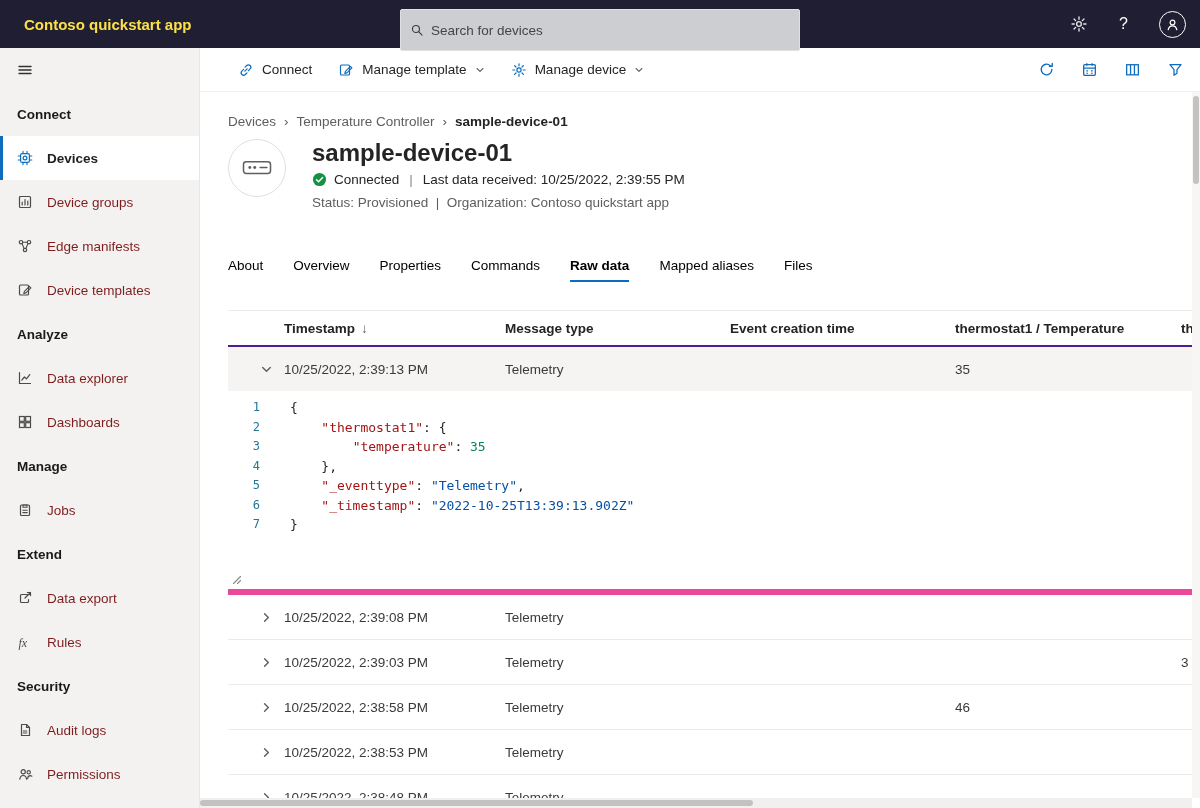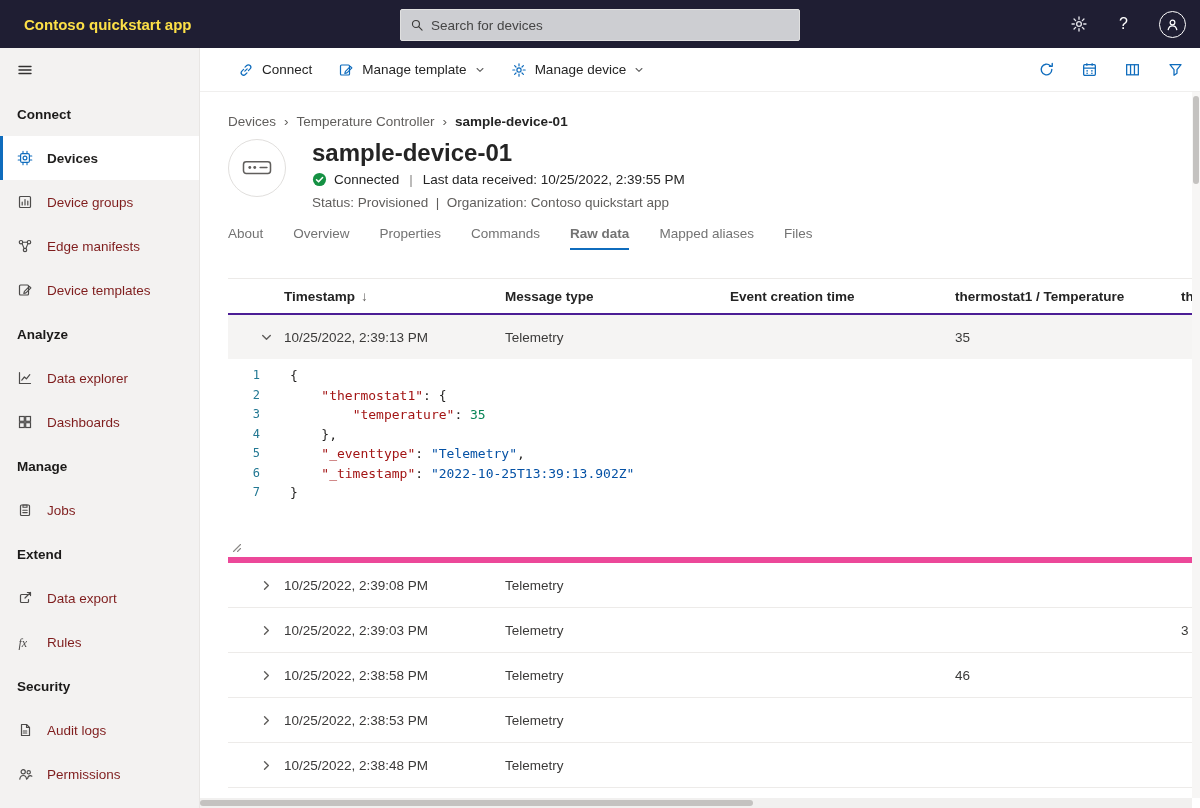--- a/index.html
+++ b/index.html
@@ -3,21 +3,21 @@
 <meta charset="utf-8">
 <style>
   * { margin:0; padding:0; box-sizing:border-box; }
   html,body { width:1200px; height:808px; overflow:hidden; background:#fff;
     font-family:"Liberation Sans", sans-serif; color:#323130; font-size:13.5px; }
 
   
   .topbar { position:absolute; left:0; top:0; width:1200px; height:48px; background:#1f1e33;
     display:flex; align-items:center; z-index:20; }
   .app-title { margin-left:24px; color:#fde047; font-size:15px; font-weight:700; }
-  .search-wrap { position:absolute; left:400px; top:9px; width:400px; height:32px;
+  .search-wrap { position:absolute; left:400px; top:9px; width:400px; height:42px;
     background:#cdced2; border:1px solid #e0e0e0; border-radius:2px;
     display:flex; align-items:center; padding:0 9px; gap:7px; }
   .search-wrap .ic { color:#3b3a39; }
   .search-input { flex:1; border:none; outline:none; background:transparent; font-size:13.5px;
     color:#201f1e; font-family:"Liberation Sans", sans-serif; }
   .search-input::placeholder { color:#454545; }
   .topbar-right { position:absolute; right:14px; top:0; height:48px; display:flex; align-items:center; gap:31px; }
   .tb-icon { color:#e4e4ea; cursor:pointer; display:flex; align-items:center; justify-content:center; }
   .tb-help { color:#fff; font-size:16px; }
   .tb-avatar { width:27px; height:27px; border:1.6px solid #fff; border-radius:50%;
@@ -57,21 +57,21 @@
   .device-header { margin-top:10px; display:flex; gap:26px; }
   .device-avatar { width:58px; height:58px; border:1px solid #e1dfdd; border-radius:50%;
     display:flex; align-items:center; justify-content:center; flex:none; background:#fff; }
   .device-title { font-size:24px; font-weight:600; color:#242424; line-height:28px; }
   .status-line { margin-top:5px; display:flex; align-items:flex-start; height:20px; color:#242424; }
   .status-line .check { width:15px; height:15px; margin-right:7px; flex:none; }
   .status-sep { margin:0 10px; color:#8a8886; }
   .meta-line { margin-top:3px; color:#605e5c; white-space:pre; }
 
   .tabs { margin-top:16px; display:flex; gap:30px; }
-  .tab { padding-bottom:9px; cursor:pointer; color:#737373; }
+  .tab { padding-bottom:9px; cursor:pointer; color:#000000;margin-top:32px; }
   .tab.active { font-weight:600; box-shadow:inset 0 -2px 0 #0f6cbd; }
 
   
   .grid { margin-top:28px; width:964px; }
   .grid-header, .grid-row { display:grid; grid-template-columns:56px 221px 225px 225px 226px 1fr;
     align-items:center; }
   .grid-header { height:37px; border-top:1px solid #eceae8; border-bottom:2px solid #4c1d95;
     font-weight:600; color:#242424; }
   .hcell { display:flex; align-items:center; overflow:hidden; white-space:nowrap; }
   .sort { margin-left:6px; color:#605e5c; font-weight:400; }

